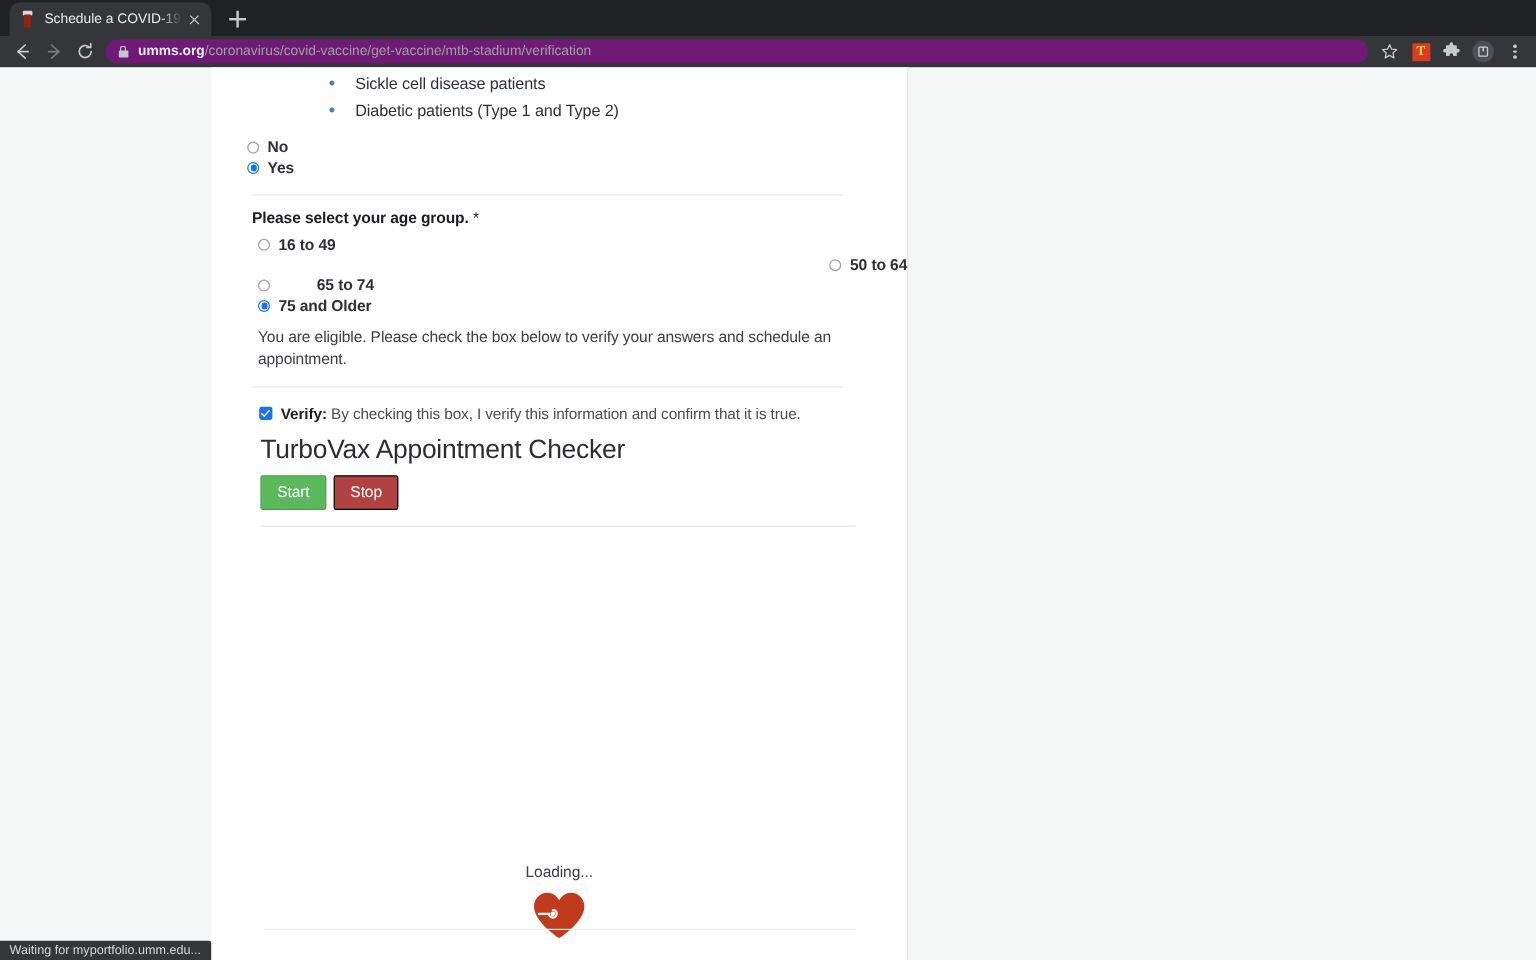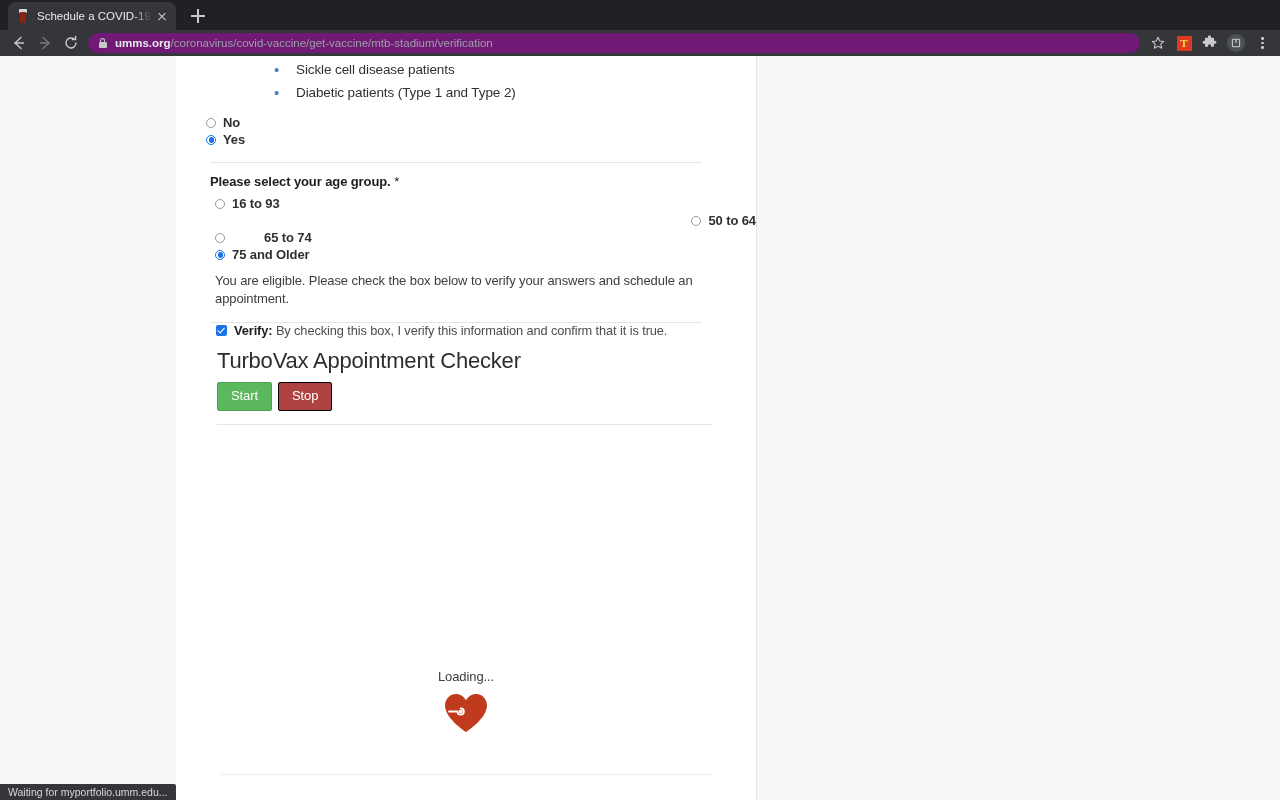--- a/index.html
+++ b/index.html
@@ -388,21 +388,21 @@
     margin-right: 6px;
   }
   .tv-btn.stop {
     background: #b04341;
     border: 1px solid #000000;
   }
 
   
   .loading-wrap {
     position: absolute;
-    left: 0; top: 613px;
+    left: 0; top: 663px;
     width: 580px;
     text-align: center;
   }
   .loading-text {
     font-size: 13px;
     color: #3b3d40;
     letter-spacing: -0.1px;
   }
   .heart-wrap {
     margin-top: 8px;
@@ -537,42 +537,42 @@
 
         <div style="margin:11px 0 0 34px;">
           <div class="section-title">
             <span>Please select your age group.</span>
             <span class="req">*</span>
           </div>
 
           <div style="margin-top:6px;">
             <div class="radio-row" style="padding-left:5px;">
               <span class="radio"></span>
-              <span class="radio-label">16 to 93</span>
+              <span class="radio-label">16 to 49</span>
             </div>
             <div class="radio-row" style="padding-left:5px;justify-content:flex-end;">
               <span class="radio"></span>
               <span class="radio-label">50 to 64</span>
             </div>
             <div class="radio-row" style="padding-left:5px;gap:32px;">
               <span class="radio"></span>
               <span class="radio-label">65 to 74</span>
             </div>
             <div class="radio-row" style="padding-left:5px;">
               <span class="radio checked"></span>
               <span class="radio-label">75 and Older</span>
             </div>
           </div>
 
           <div class="eligible-note" style="margin-top:9px; margin-left:5px;">You are eligible. Please check the box below to verify your answers and schedule an appointment.</div>
         </div>
 
         <hr class="sep" style="margin:15px 0 0 34px; width:492px;">
 
-        <div class="verify-row" style="margin:0 0 0 40px;">
+        <div class="verify-row" style="margin:14px 0 0 40px;">
           <span class="checkbox"></span>
           <span class="verify-text"><b>Verify:</b><span> By checking this box, I verify this information and confirm that it is true.</span></span>
         </div>
 
         <div style="margin:10px 0 0 41px;">
           <div class="tv-heading">TurboVax Appointment Checker</div>
           <div class="tv-buttons" style="margin-top:8px;">
             <div class="tv-btn start">Start</div>
             <div class="tv-btn stop">Stop</div>
           </div>

